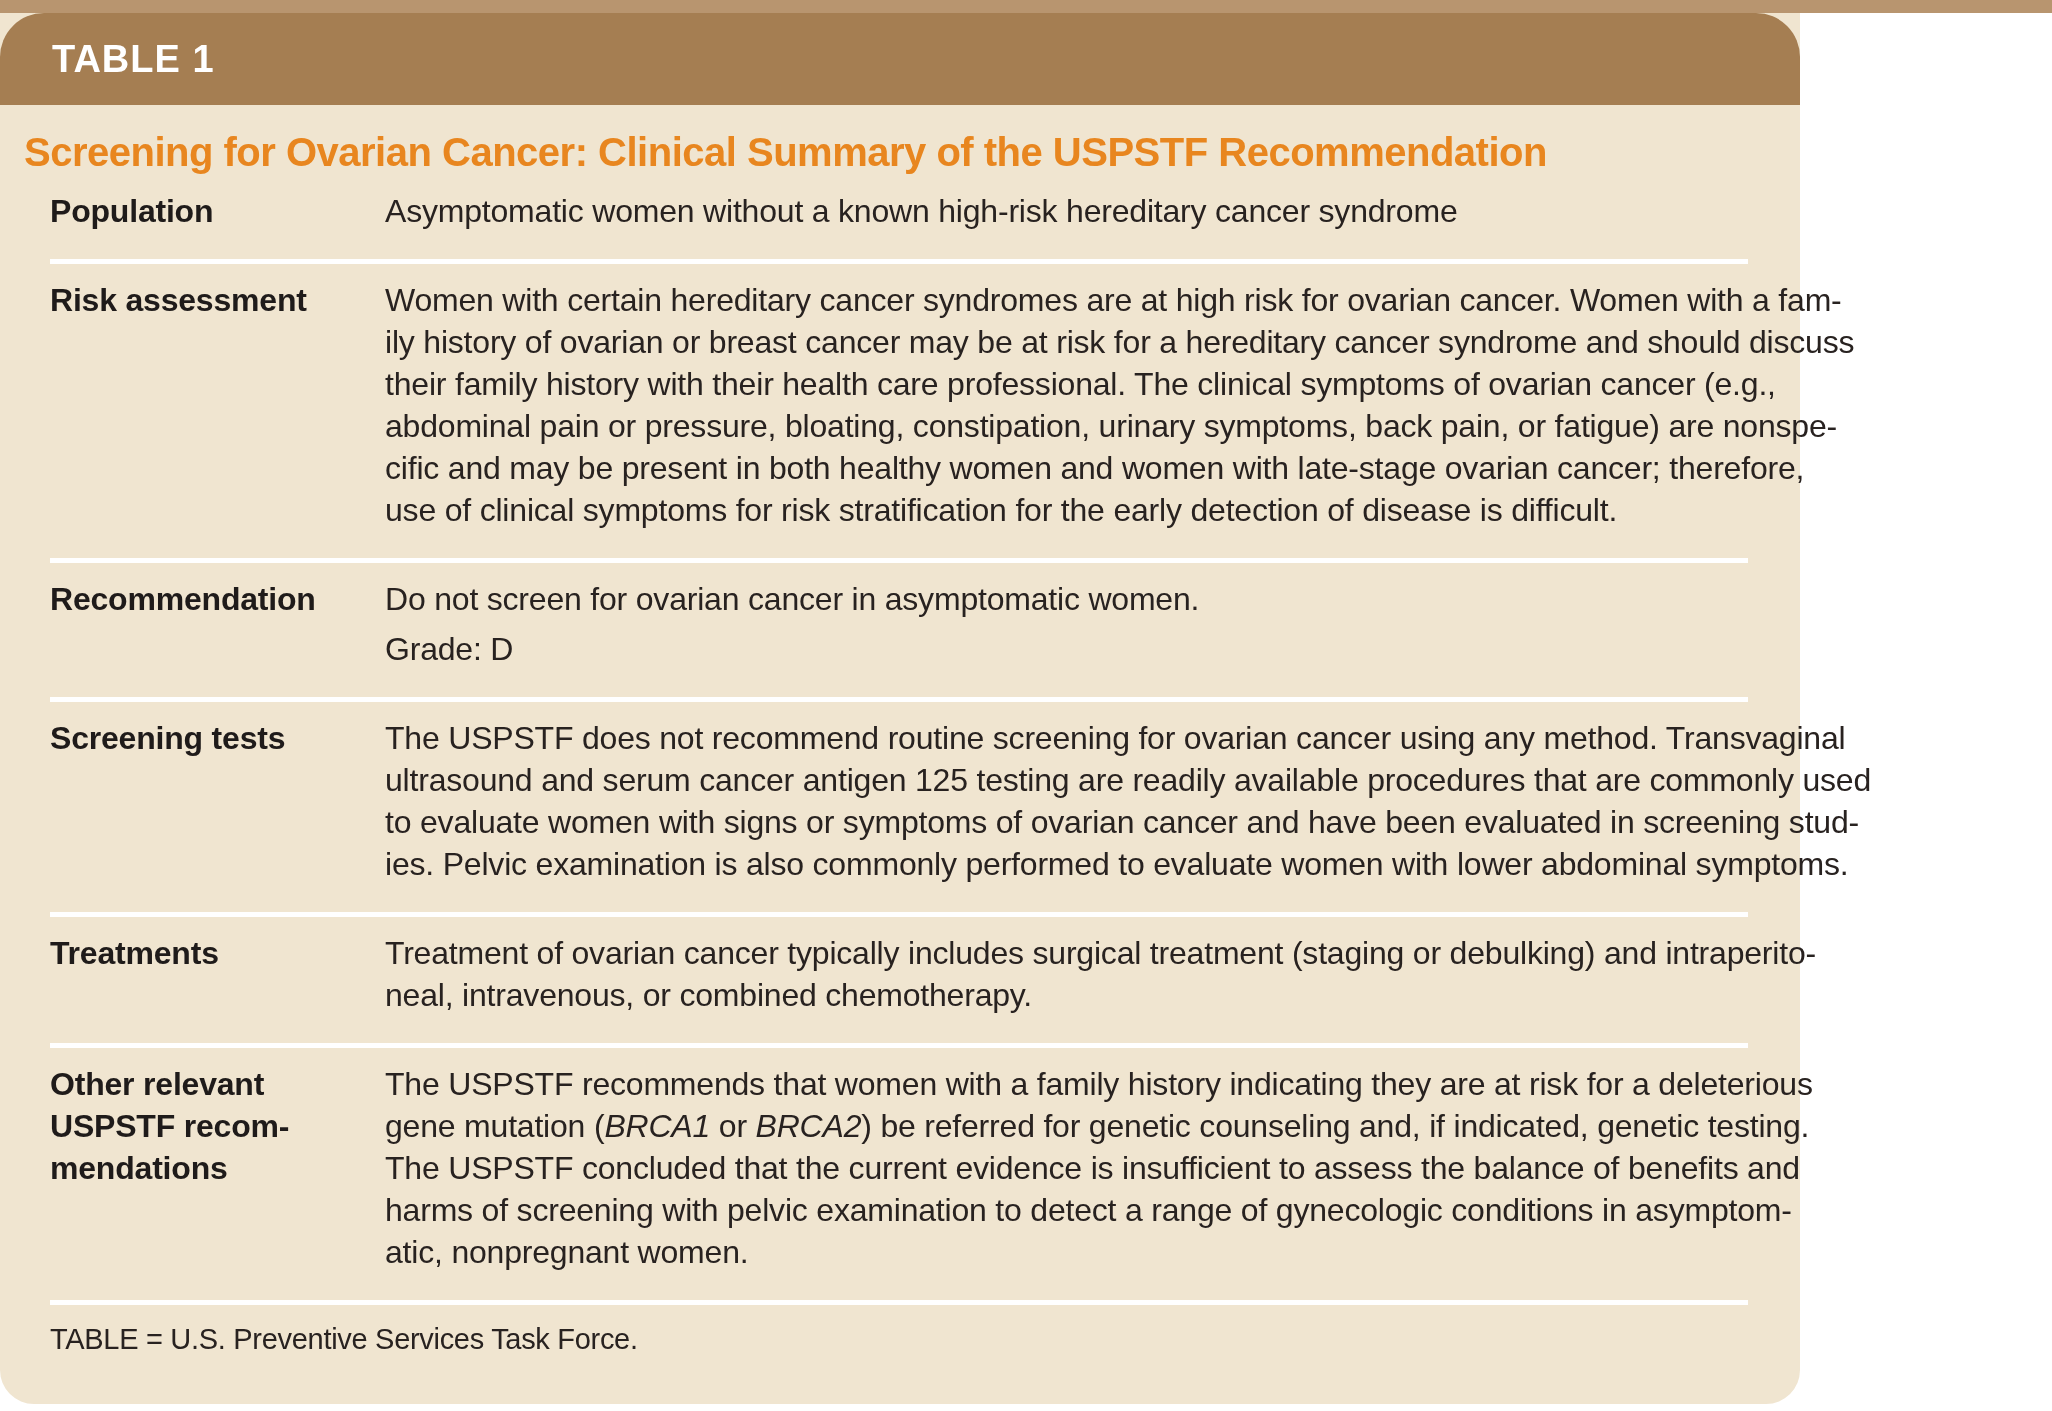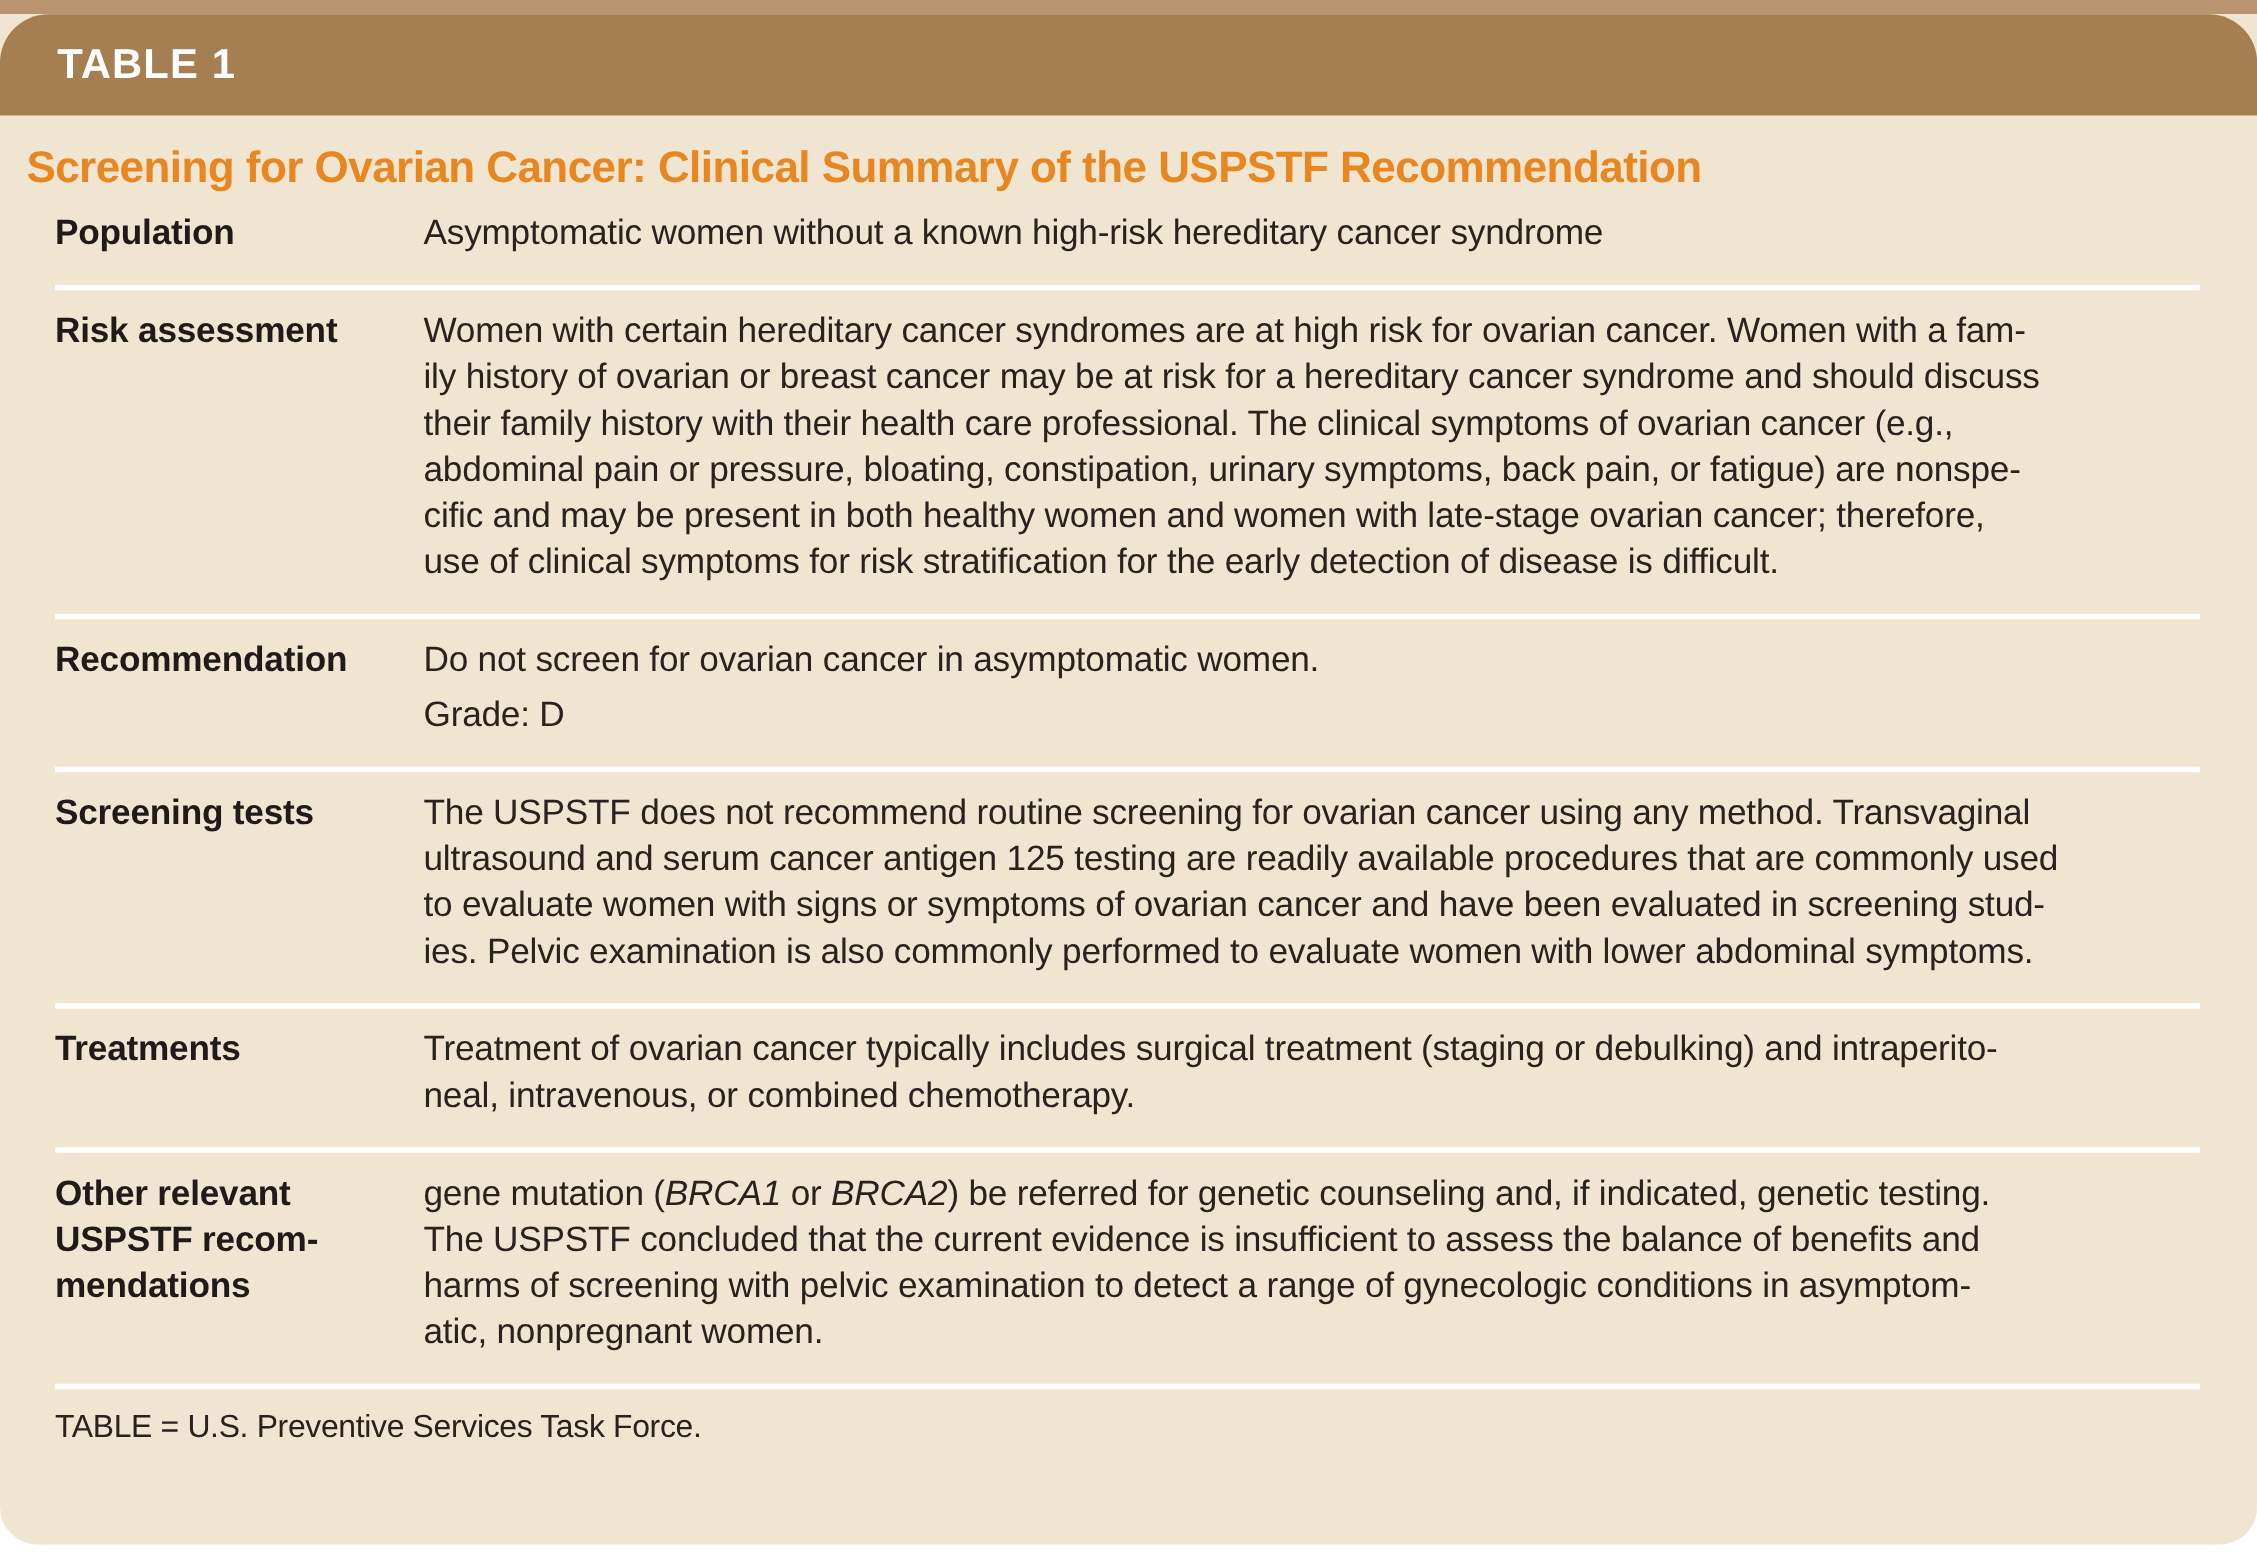--- a/index.html
+++ b/index.html
@@ -20,21 +20,21 @@
     font-family:"Liberation Sans", sans-serif;
     color:var(--text-dark);
     position:relative;
     overflow:hidden;
   }
   .top-strip{
     position:absolute;left:0;top:0;width:2052px;height:13px;
     background:var(--header-strip);
   }
   .card{
-    position:absolute;left:0;top:13px;width:2052px;height:1391px;
+    position:absolute;left:0;top:13px;width:1800px;height:1391px;
     background:var(--card-bg);
     border-radius:0 0 34px 34px;
   }
   .header-band{
     height:92px;
     background:var(--header-brown);
     border-radius:44px 44px 0 0;
     display:flex;align-items:center;
     padding-left:52px;
   }
@@ -162,20 +162,21 @@
         </div>
       </div>
       <div class="row">
         <div class="row-label">
           <div class="line">Other relevant</div>
           <div class="line">USPSTF recom-</div>
           <div class="line">mendations</div>
         </div>
         <div class="row-content">
           <div class="para">
+            <div class="line">The USPSTF recommends that women with a family history indicating they are at risk for a deleterious</div>
             <div class="line">gene mutation (<em>BRCA1</em> or <em>BRCA2</em>) be referred for genetic counseling and, if indicated, genetic testing.</div>
             <div class="line">The USPSTF concluded that the current evidence is insufficient to assess the balance of benefits and</div>
             <div class="line">harms of screening with pelvic examination to detect a range of gynecologic conditions in asymptom-</div>
             <div class="line">atic, nonpregnant women.</div>
           </div>
         </div>
       </div>
     </div>
 
 

